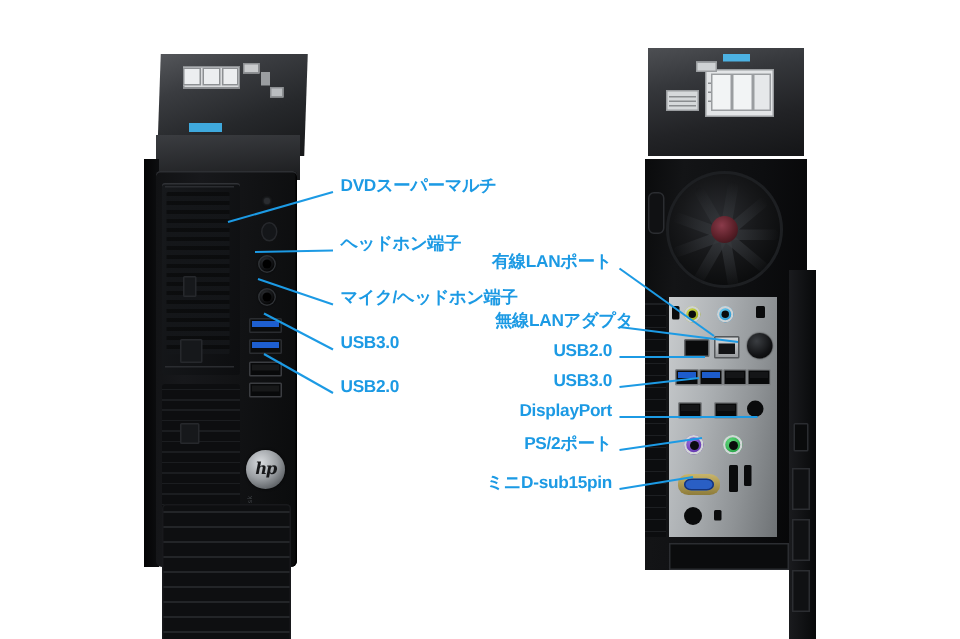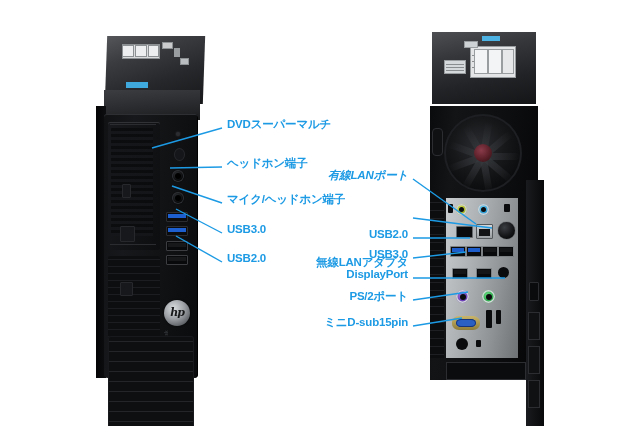--- a/index.html
+++ b/index.html
@@ -322,22 +322,22 @@
     </svg>
 
   <div id="front-labels">
       <div class="lbl" style="color: rgb(28, 154, 228); top: 119px; left: 227px;">DVDスーパーマルチ</div>
       <div class="lbl" style="color: rgb(28, 154, 228); top: 158px; left: 227px;">ヘッドホン端子</div>
       <div class="lbl" style="color: rgb(28, 154, 228); top: 194px; left: 227px;">マイク/ヘッドホン端子</div>
       <div class="lbl" style="color: rgb(28, 154, 228); top: 224px; left: 227px;">USB3.0</div>
       <div class="lbl" style="color: rgb(28, 154, 228); top: 253px; left: 227px;">USB2.0</div>
     </div>
   <div id="rear-labels">
-      <div class="lbl r" style="color: rgb(28, 154, 228); top: 170px; left: 0px; width: 408px; font-style: italic;">有線LANポート</div>
-      <div class="lbl r" style="color: rgb(28, 154, 228); top: 209px; left: 0px; width: 408px; margin-top: 48px;">無線LANアダプタ</div>
+      <div class="lbl r" style="color: rgb(28, 154, 228); top: 170px; left: 0px; width: 408px;">有線LANポート</div>
+      <div class="lbl r" style="color: rgb(28, 154, 228); top: 209px; left: 14px; width: 408px;">無線LANアダプタ</div>
       <div class="lbl r" style="color: rgb(28, 154, 228); top: 229px; left: 0px; width: 408px;">USB2.0</div>
       <div class="lbl r" style="color: rgb(28, 154, 228); top: 249px; left: 0px; width: 408px;">USB3.0</div>
       <div class="lbl r" style="color: rgb(28, 154, 228); top: 269px; left: 0px; width: 408px;">DisplayPort</div>
       <div class="lbl r" style="color: rgb(28, 154, 228); top: 291px; left: 0px; width: 408px;">PS/2ポート</div>
       <div class="lbl r" style="color: rgb(28, 154, 228); top: 317px; left: 0px; width: 408px;">ミニD-sub15pin</div>
     </div>
 
 </div>
 
 </body></html>

